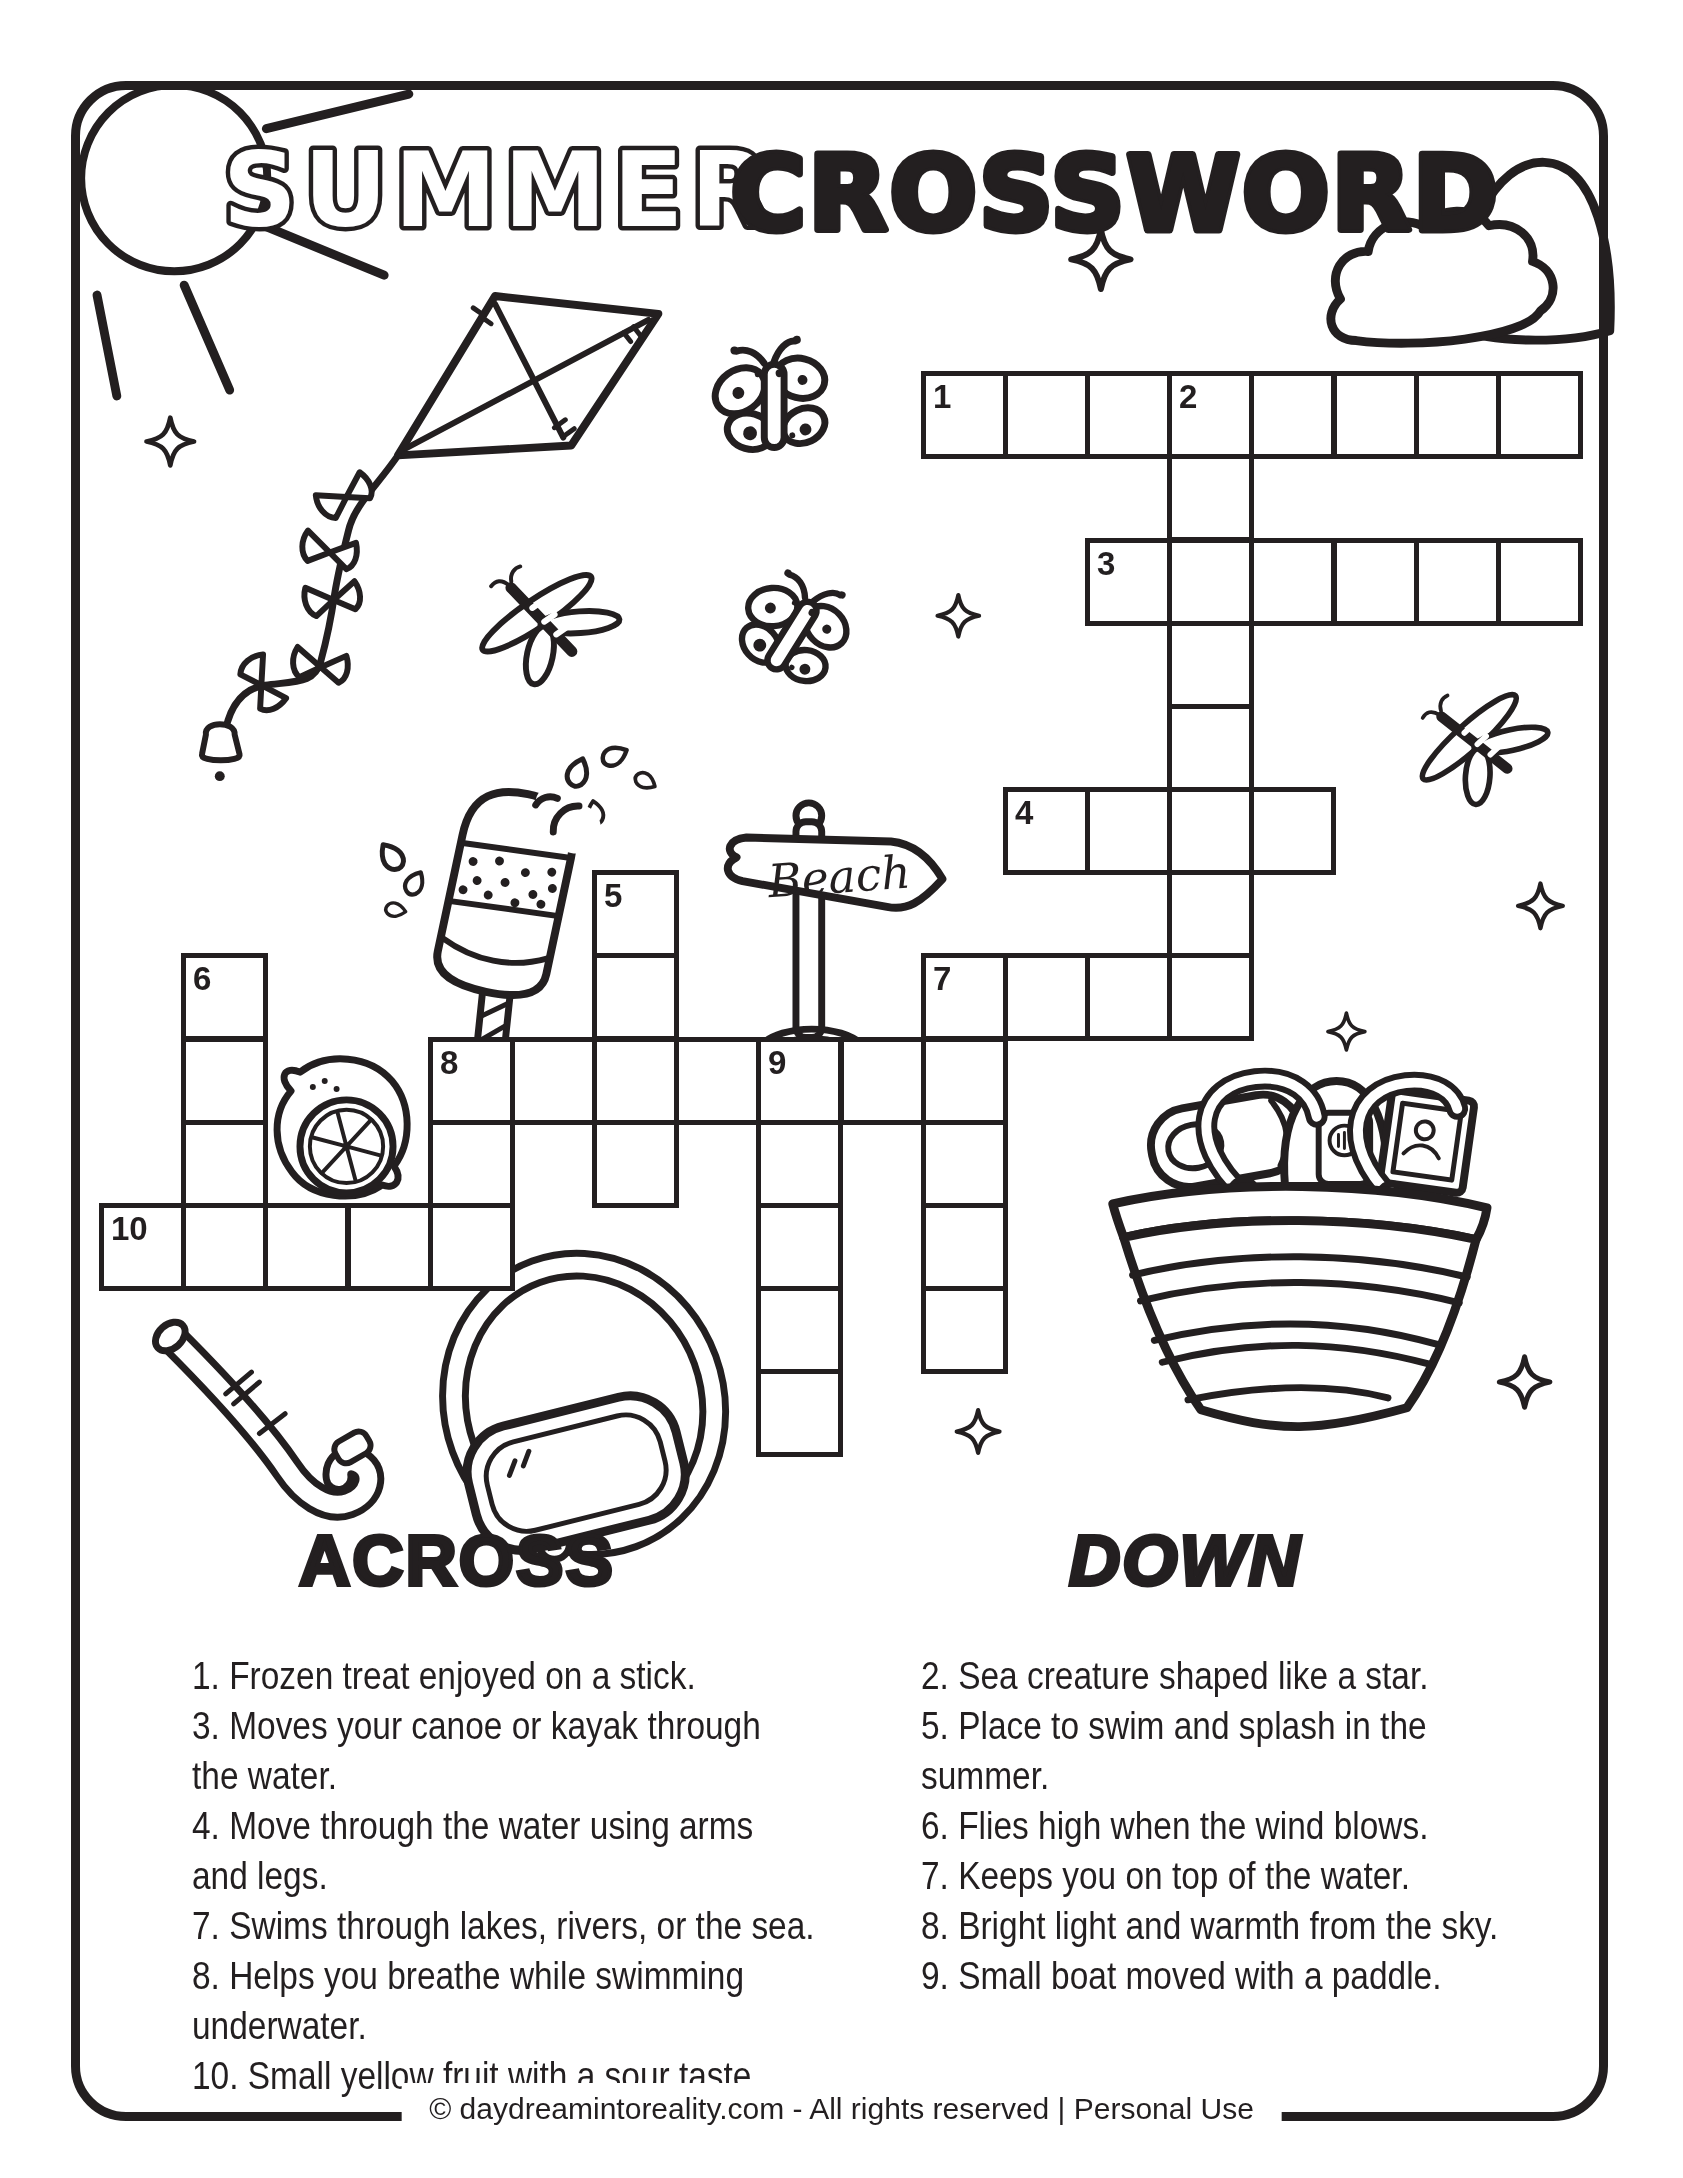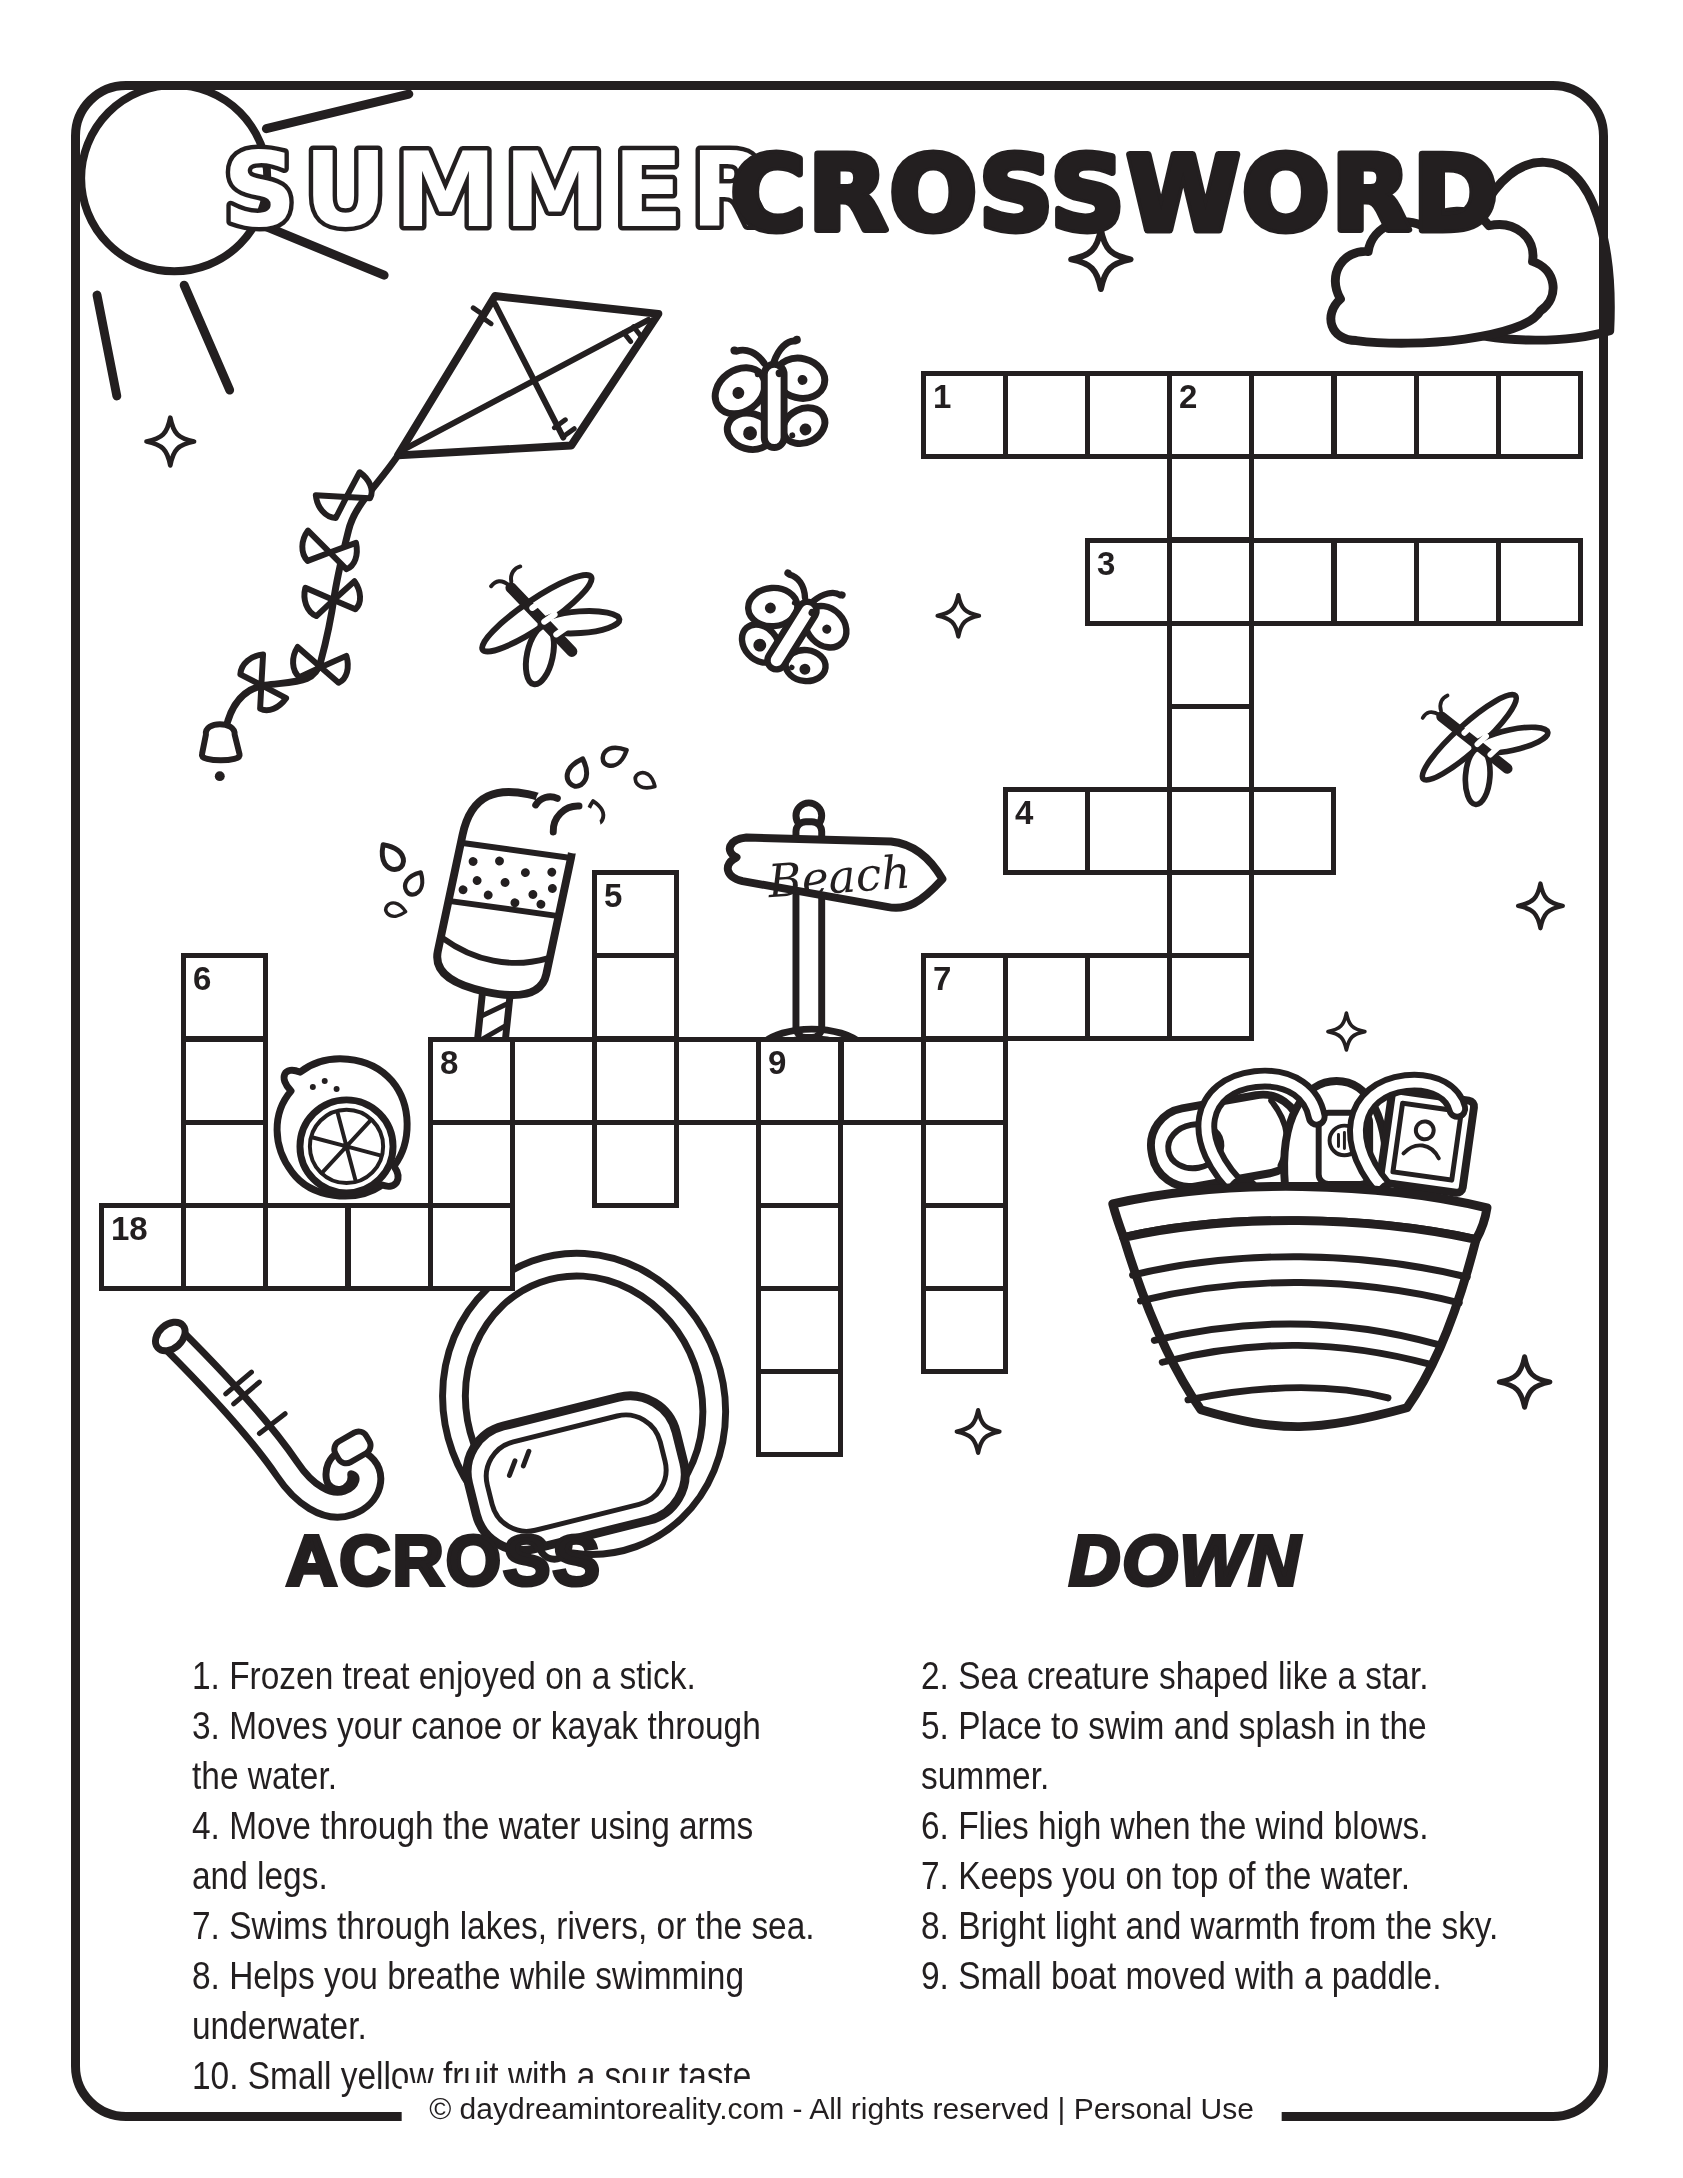--- a/index.html
+++ b/index.html
@@ -6,21 +6,21 @@
   .page{position:relative;width:1683px;height:2178px;background:#ffffff;overflow:hidden;
         font-family:"Liberation Sans",sans-serif;color:#231f20;margin:0 auto;}
   .art{position:absolute;left:0;top:0;z-index:1;}
   .frame{position:absolute;left:71px;top:81px;width:1519px;height:2022px;
          border:9px solid #231f20;border-radius:55px;z-index:2;pointer-events:none;}
   #grid{position:absolute;left:0;top:0;z-index:3;}
   .cell{position:absolute;background:#ffffff;border:5px solid #231f20;box-sizing:border-box;}
   .cellnum{position:absolute;top:2px;left:7px;font-size:33px;font-weight:bold;color:#231f20;}
   .heading{position:absolute;z-index:4;font-weight:bold;font-size:71px;line-height:71px;
            letter-spacing:2px;text-align:center;color:#231f20;-webkit-text-stroke:4px #231f20;}
-  #across-heading{left:286px;top:1525px;width:307px;}
+  #across-heading{left:299px;top:1525px;width:307px;}
   #down-heading{left:1032px;top:1525px;width:307px;font-style:italic;}
   .clues{position:absolute;z-index:4;font-size:38px;line-height:50px;color:#231f20;
          transform:scaleX(0.88);transform-origin:left top;}
   .clue{white-space:pre-line;}
   #across-clues{left:192px;top:1651px;width:851px;}
   #down-clues{left:921px;top:1651px;width:792px;}
   .footer{position:absolute;z-index:5;top:2083px;left:50%;transform:translateX(-50%);
           background:#ffffff;padding:0 28px;font-size:30px;line-height:51px;white-space:nowrap;color:#231f20;}
 </style>
 </head>
@@ -291,21 +291,21 @@
         <span class="cellnum">9</span>
       </div>
       <div class="cell" style="left: 839px; top: 1037px; width: 87px; height: 88px;"></div>
       <div class="cell" style="left: 428px; top: 1120px; width: 87px; height: 88px;"></div>
       <div class="cell" style="left: 428px; top: 1203px; width: 87px; height: 88px;"></div>
       <div class="cell" style="left: 756px; top: 1120px; width: 87px; height: 88px;"></div>
       <div class="cell" style="left: 756px; top: 1203px; width: 87px; height: 88px;"></div>
       <div class="cell" style="left: 756px; top: 1286px; width: 87px; height: 88px;"></div>
       <div class="cell" style="left: 756px; top: 1369px; width: 87px; height: 88px;"></div>
       <div class="cell" style="left: 99px; top: 1203px; width: 87px; height: 88px;">
-        <span class="cellnum">18</span>
+        <span class="cellnum">10</span>
       </div>
       <div class="cell" style="left: 263px; top: 1203px; width: 87px; height: 88px;"></div>
       <div class="cell" style="left: 346px; top: 1203px; width: 87px; height: 88px;"></div>
     </div>
 
   <div class="heading" id="across-heading">ACROSS</div>
   <div class="heading" id="down-heading">DOWN</div>
 
   <div class="clues" id="across-clues">
       <div class="clue">1. Frozen treat enjoyed on a stick.</div>

